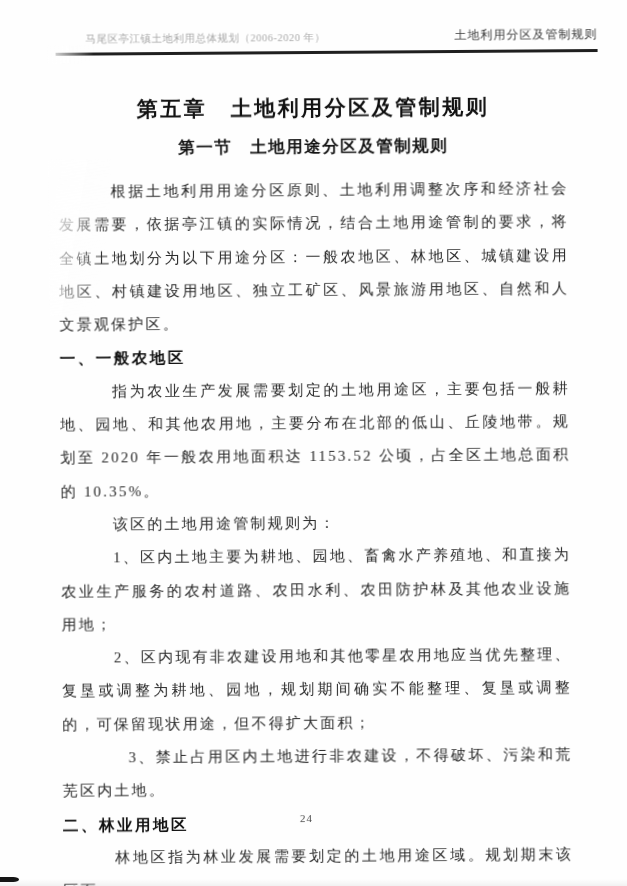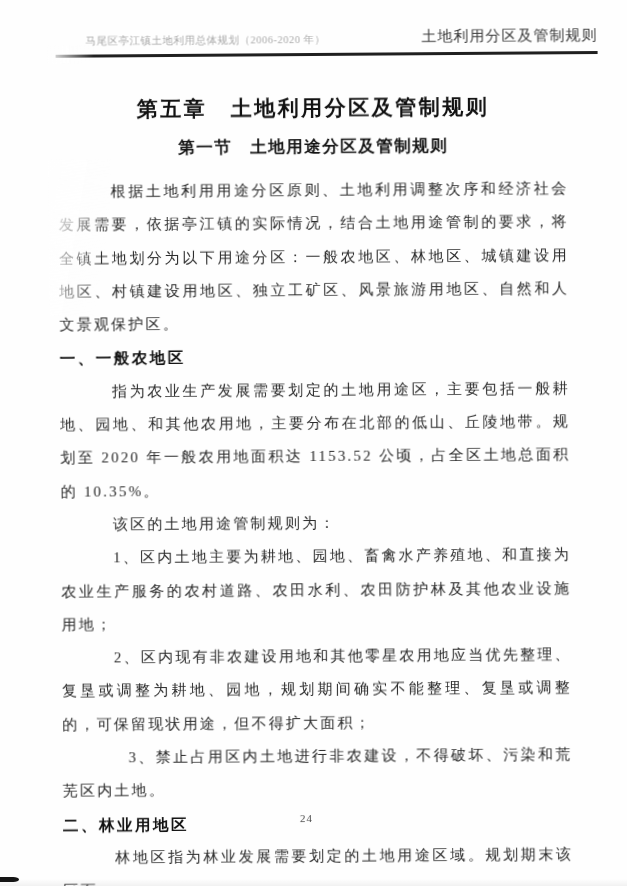--- a/index.html
+++ b/index.html
@@ -34,21 +34,21 @@
   .header-left {
     margin-left: 30px;
     font-size: 10.5px;
     letter-spacing: 0.5px;
     color: #8d8d8d;
     opacity: 0.75;
     filter: blur(0.45px);
     white-space: nowrap;
   }
   .header-right {
-    font-size: 15px;
+    font-size: 12px;
     letter-spacing: 1px;
     color: #3a3a3a;
     white-space: nowrap;
   }
   
   .rule-fade {
     position: absolute;
     top: 44px;
     left: 50px;
     width: 46px;

